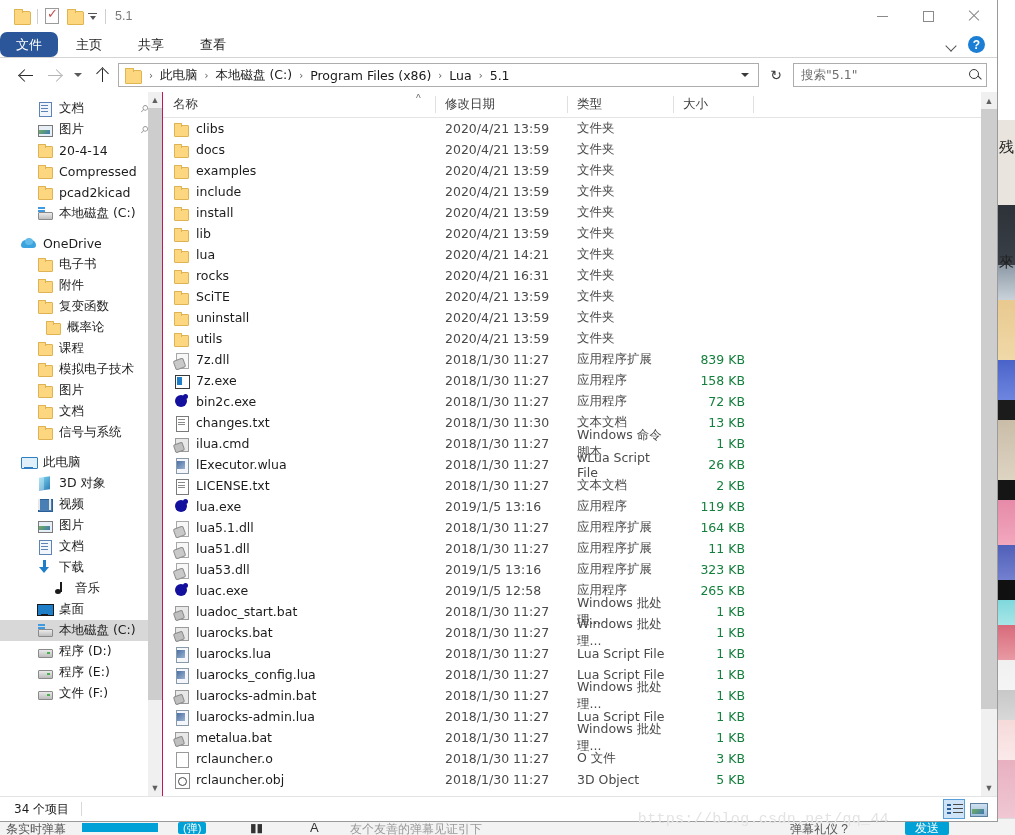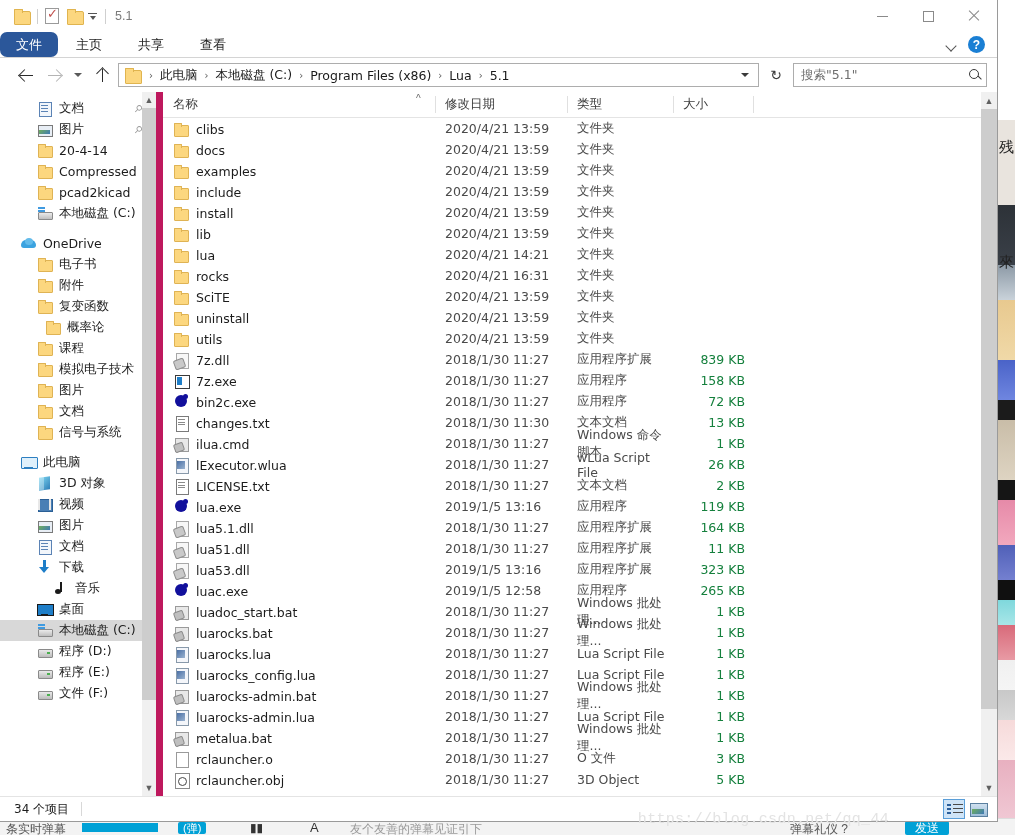--- a/index.html
+++ b/index.html
@@ -208,21 +208,21 @@
     content:''; position:absolute; left:9px; top:9px; width:5px; height:1.4px;
     background:#3a3a3a; transform: rotate(45deg);
   }
 
   
   #body-split { flex: 1; display:flex; min-height:0; }
 
   
   #navpane {
     width: 163px; flex:0 0 163px; background:#ffffff;
-    border-right:7px solid #be185d; position:relative;
+    border-right:1px solid #be185d; position:relative;
     overflow:hidden;
   }
   #nav-scroll-area { padding-top: 6px; }
   .nav-item {
     height: 21px; display:flex; align-items:center; gap:6px;
     font-size: 12.5px; color:#1c1c1c; white-space:nowrap;
     font-family: "DejaVu Sans", sans-serif;
   }
   .nav-item.selected { background:#d8d8d8; }
   .nav-ico { width:17px; height:17px; flex:0 0 17px; position:relative; }
@@ -359,21 +359,21 @@
   .col-rest { flex:1; }
   .sort-caret {
     position:absolute; left: 253px; top: 1px; font-size:10px; color:#6a6a6a;
   }
 
   #rows { flex:1; overflow:hidden; }
   .row {
     height: 21px; display:flex; align-items:center; font-size:12.5px; color:#1c1c1c;
     font-family: "DejaVu Sans", sans-serif;
   }
-  .cell-name { width:272px; display:flex; align-items:flex-end; gap:7px; padding-left:10px; }
+  .cell-name { width:272px; display:flex; align-items:center; gap:7px; padding-left:10px; }
   .cell-date { width:132px; padding-left:10px; color:#4a4a4a; }
   .cell-type { width:106px; padding-left:10px; color:#4a4a4a; }
   .cell-size { width:80px; text-align:right; padding-right:8px; color:#15803d; }
   .f-ico { width:16px; height:16px; flex:0 0 16px; position:relative; }
 
   
   .fi-folder::before {
     content:''; position:absolute; left:1px; top:4px; width:13px; height:10px;
     background:#fcd77f; border:1px solid #dfb354; border-radius:0 1px 1px 1px;
   }
@@ -665,21 +665,21 @@
             <span>图片</span>
           </div>
           <div class="nav-item" style="padding-left: 36px;">
             <span class="nav-ico ic-doc"></span>
             <span>文档</span>
           </div>
           <div class="nav-item" style="padding-left: 36px;">
             <span class="nav-ico ic-down"></span>
             <span>下载</span>
           </div>
-          <div class="nav-item" style="padding-left: 52px;">
+          <div class="nav-item" style="padding-left: 28px; margin-left: 24px;">
             <span class="nav-ico ic-music"></span>
             <span>音乐</span>
           </div>
           <div class="nav-item" style="padding-left: 36px;">
             <span class="nav-ico ic-desktop"></span>
             <span>桌面</span>
           </div>
           <div class="nav-item selected" style="padding-left: 36px;">
             <span class="nav-ico ic-drivec"></span>
             <span>本地磁盘 (C:)</span>

